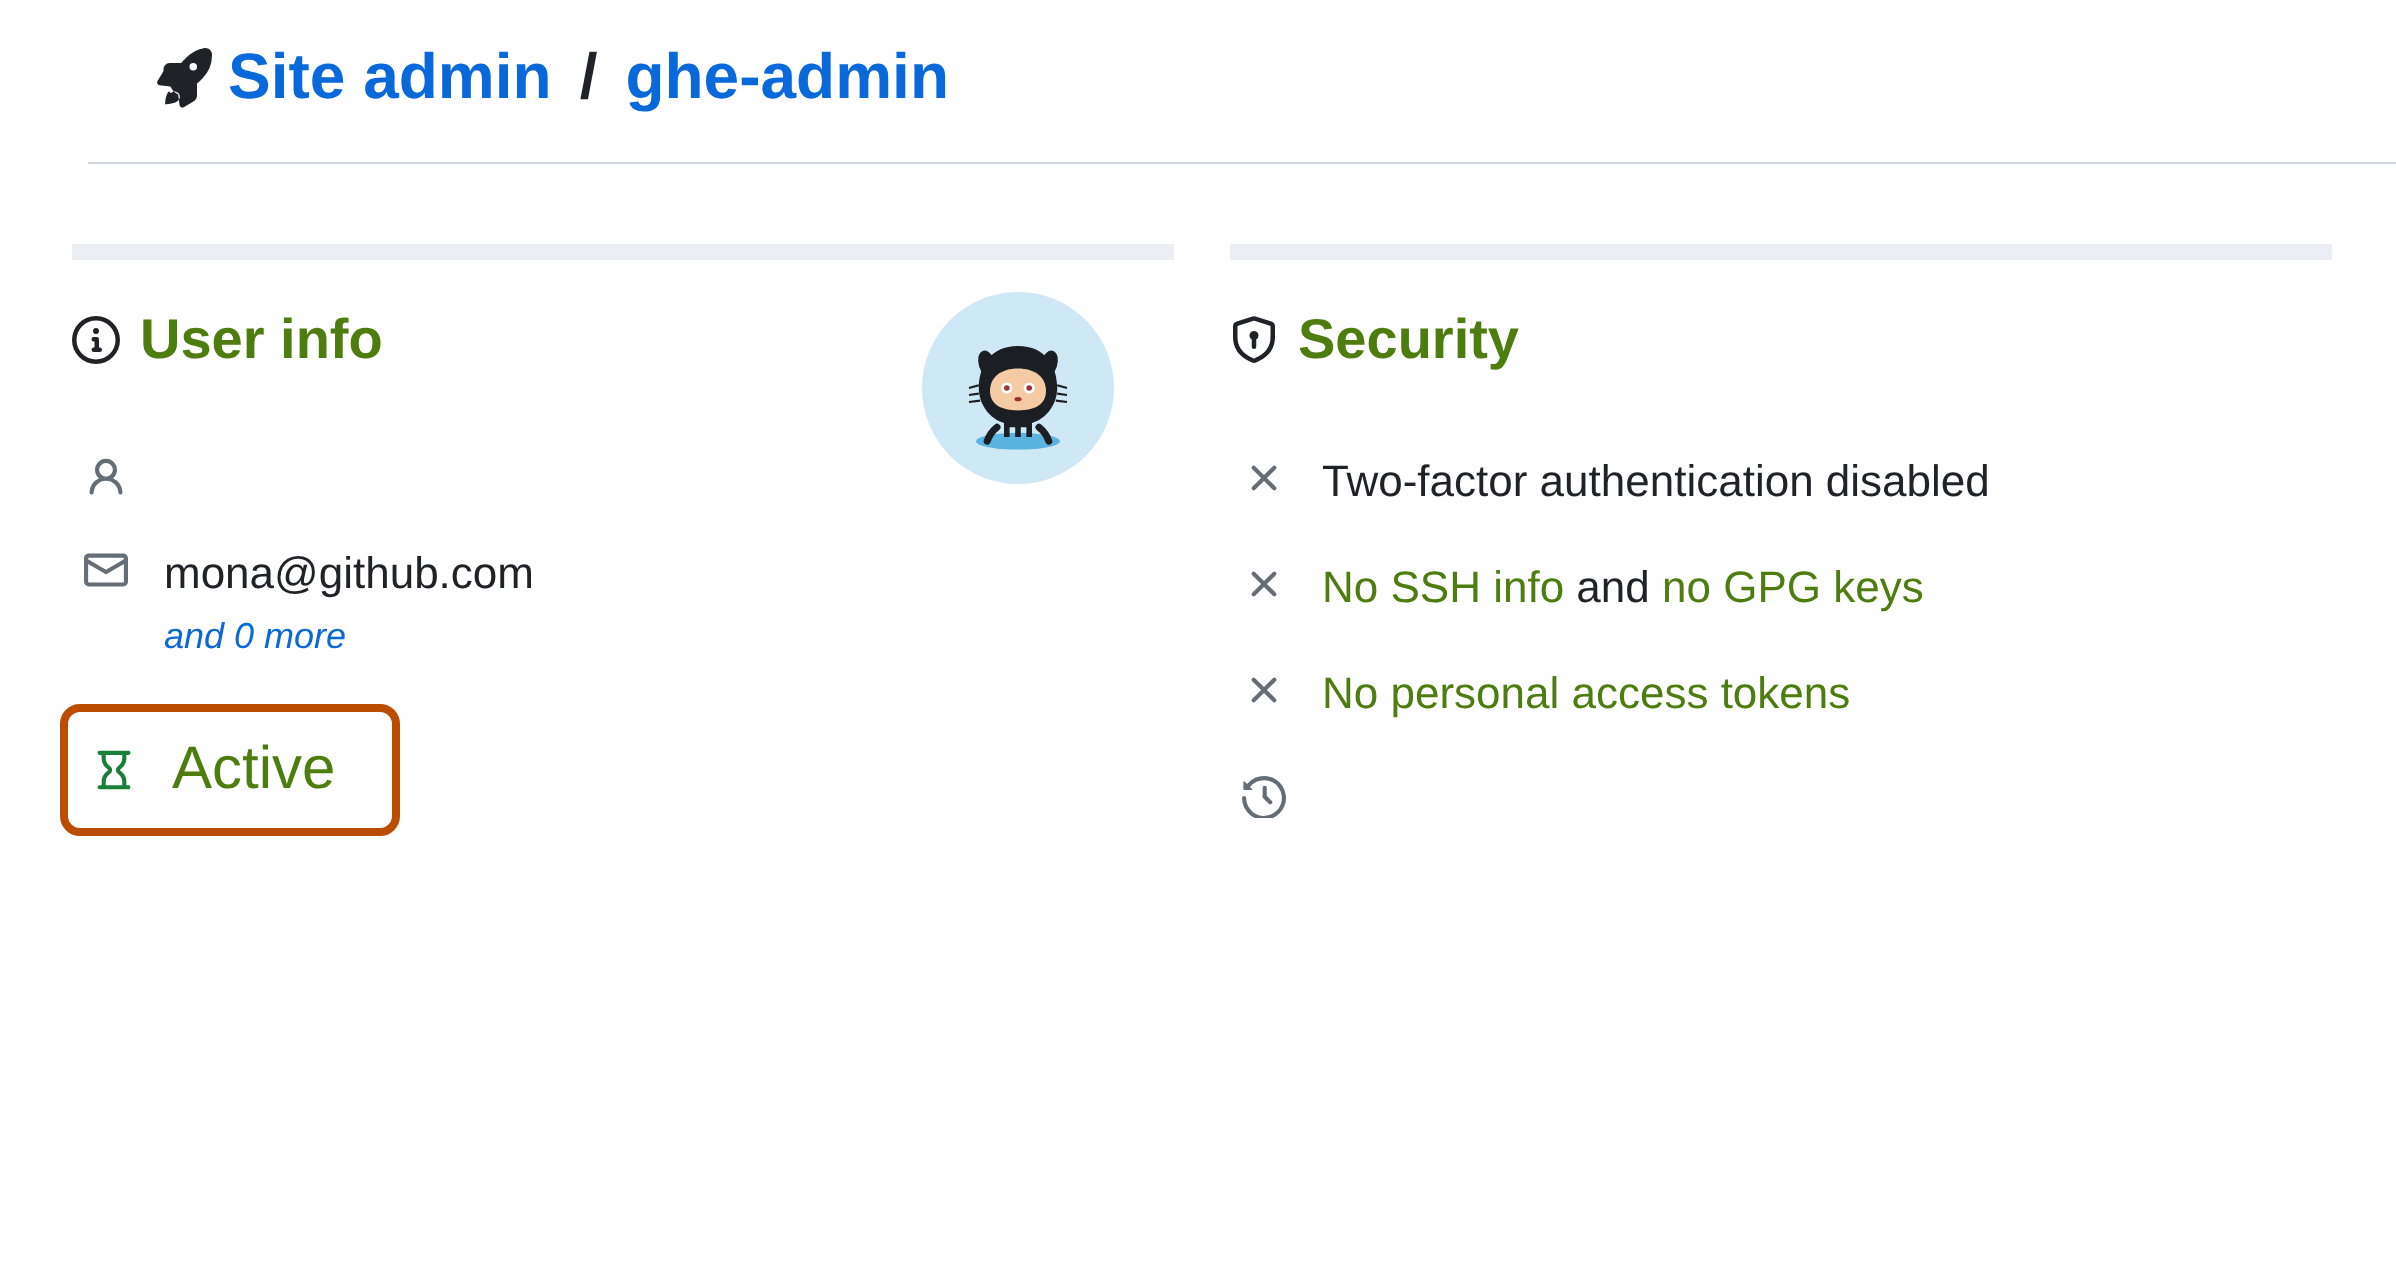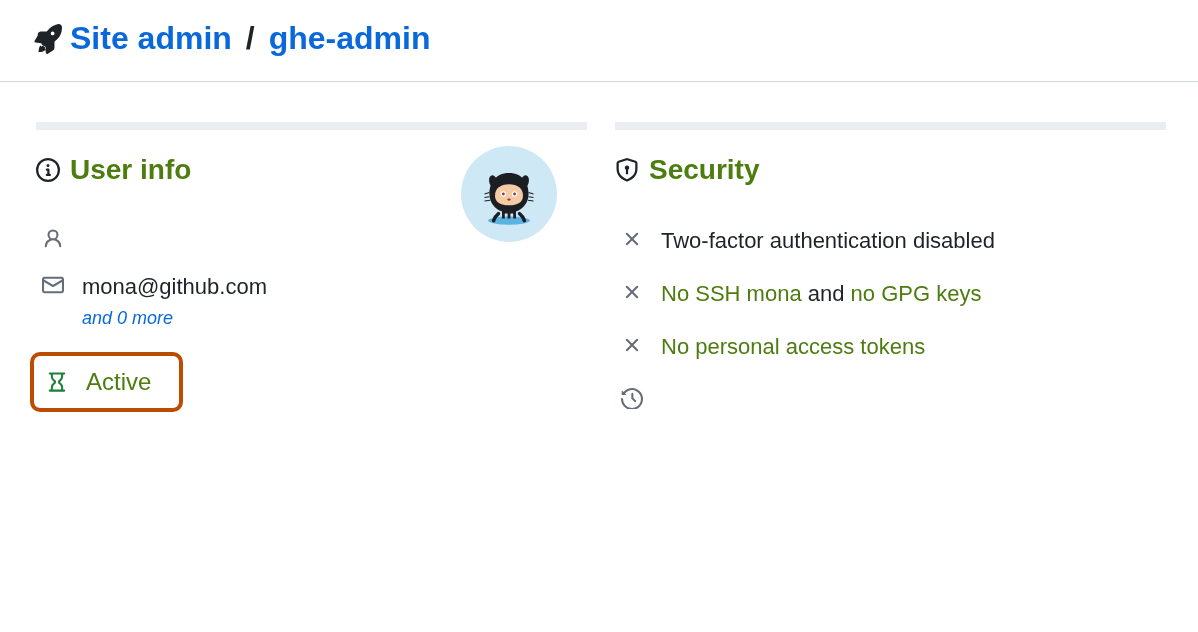--- a/index.html
+++ b/index.html
@@ -10,20 +10,21 @@
       width: 1198px;
     }
     .header {
       padding: 20px 32px 24px 32px;
       border-bottom: 1px solid #d0d7de;
       display: flex;
       align-items: center;
       gap: 8px;
       font-size: 32px;
       font-weight: 600;
+      margin-left: 44px;
     }
     .header .link { color: #0969da; }
     .header .sep { color: #1f2328; margin: 0 6px; }
     .rocket-icon { width: 30px; height: 30px; fill: #1f2328; flex-shrink: 0; }
     .content {
       display: flex;
       gap: 28px;
       padding: 40px 32px 40px 36px;
     }
     .panel { flex: 1; }
@@ -70,21 +71,21 @@
       border: 4px solid #bc4c00;
       border-radius: 10px;
       display: inline-flex;
       align-items: center;
       gap: 18px;
       padding: 12px 28px 12px 12px;
       margin-top: 10px;
       margin-left: -6px;
     }
     .highlight-box .ricon { width: 22px; height: 22px; color: #1a7f37; }
-    .highlight-box .link { font-size: 24px; }
+    .highlight-box .link { font-size: 30px; }
     svg { display: block; }
   </style>
 </head>
 <body>
 
 <div class="header">
   <svg class="rocket-icon" viewBox="0 0 16 16">
       <path d="M14.064 0h.186C15.216 0 16 .784 16 1.75v.186a8.752 8.752 0 0 1-2.564 6.186l-.458.459c-.314.314-.641.616-.979.904v3.207a1.75 1.75 0 0 1-.85 1.5l-2.68 1.61a.75.75 0 0 1-1.119-.54l-.36-2.88a5.002 5.002 0 0 1-1.23-.86 5.002 5.002 0 0 1-.86-1.23l-2.88-.36a.75.75 0 0 1-.54-1.12l1.61-2.68A1.75 1.75 0 0 1 4.59 4H7.8c.286-.337.588-.664.902-.979L9.16 2.56A8.752 8.752 0 0 1 14.064 0ZM11 6a1 1 0 1 0 0-2 1 1 0 0 0 0 2Zm-6.5 5.5c-1 1-1 3.5-1 3.5s2.5 0 3.5-1c.56-.56.56-1.44 0-2-.56-.56-1.44-.56-2 0l-.5-.5Z"></path>
     </svg>
   <span class="link">Site admin</span>
@@ -159,21 +160,21 @@
           <path d="M3.72 3.72a.75.75 0 0 1 1.06 0L8 6.94l3.22-3.22a.749.749 0 0 1 1.06 1.06L9.06 8l3.22 3.22a.749.749 0 0 1-1.06 1.06L8 9.06l-3.22 3.22a.75.75 0 0 1-1.06-1.06L6.94 8 3.72 4.78a.75.75 0 0 1 0-1.06Z"></path>
         </svg>
       <div class="rbody"><span>Two-factor authentication disabled</span></div>
     </div>
 
     <div class="row">
       <svg class="ricon" viewBox="0 0 16 16" fill="currentColor">
           <path d="M3.72 3.72a.75.75 0 0 1 1.06 0L8 6.94l3.22-3.22a.749.749 0 0 1 1.06 1.06L9.06 8l3.22 3.22a.749.749 0 0 1-1.06 1.06L8 9.06l-3.22 3.22a.75.75 0 0 1-1.06-1.06L6.94 8 3.72 4.78a.75.75 0 0 1 0-1.06Z"></path>
         </svg>
       <div class="rbody">
-        <span class="link">No SSH mona</span><span> and </span><span class="link">no GPG keys</span>
+        <span class="link">No SSH info</span><span> and </span><span class="link">no GPG keys</span>
       </div>
     </div>
 
     <div class="row">
       <svg class="ricon" viewBox="0 0 16 16" fill="currentColor">
           <path d="M3.72 3.72a.75.75 0 0 1 1.06 0L8 6.94l3.22-3.22a.749.749 0 0 1 1.06 1.06L9.06 8l3.22 3.22a.749.749 0 0 1-1.06 1.06L8 9.06l-3.22 3.22a.75.75 0 0 1-1.06-1.06L6.94 8 3.72 4.78a.75.75 0 0 1 0-1.06Z"></path>
         </svg>
       <div class="rbody"><span class="link">No personal access tokens</span></div>
     </div>
 

